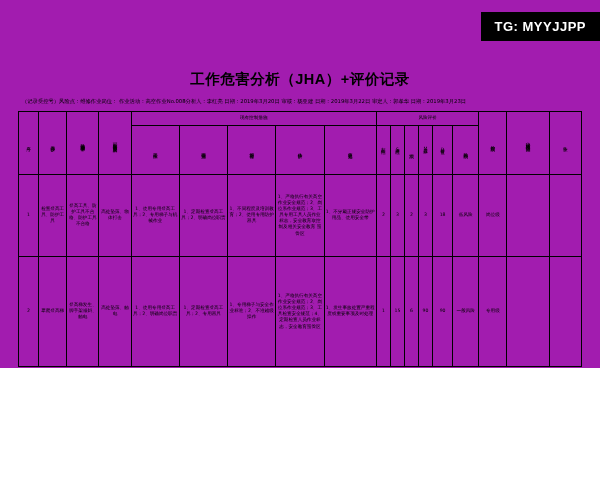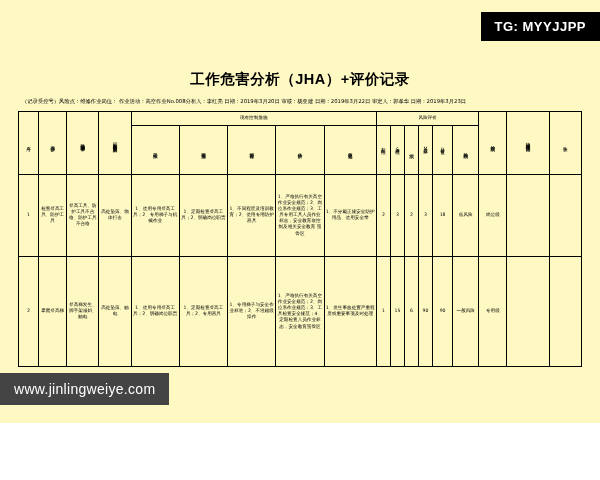--- a/index.html
+++ b/index.html
@@ -11,22 +11,22 @@
     height: 480px;
     background: #ffffff;
     font-family: "Liberation Sans", sans-serif;
     position: relative;
     overflow: hidden;
   }
   #page {
     position: absolute;
     left: 0; top: 0;
     width: 600px;
-    height: 423px;
-    background: #fef9c3;
+    height: 368px;
+    background: #a21caf;
   }
   .tag-badge {
     position: absolute;
     right: 0px;
     top: 12px;
     background: #000000;
     color: #ffffff;
     font-size: 13px;
     font-weight: bold;
     padding: 7px 14px;
@@ -207,15 +207,14 @@
         <td>一般风险</td>
         <td>专用级</td>
         <td></td>
         <td></td>
       </tr>
 
     </tbody>
       </table>
   </div>
 
-  <div class="watermark">www.jinlingweiye.com</div>
 
 </div>
 
 </body></html>

